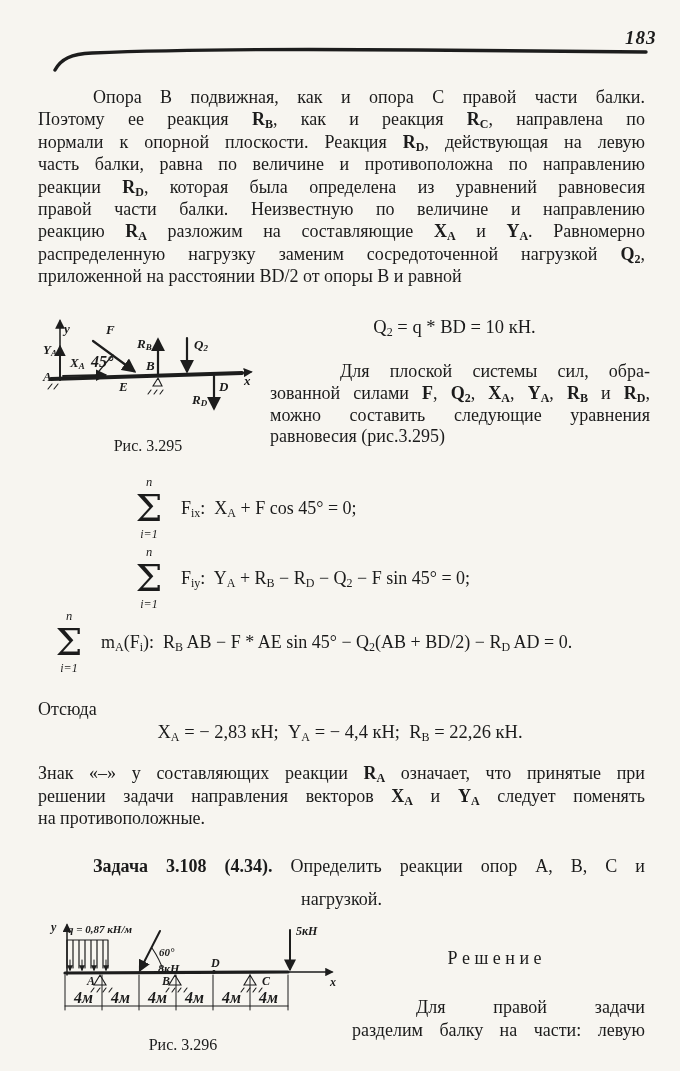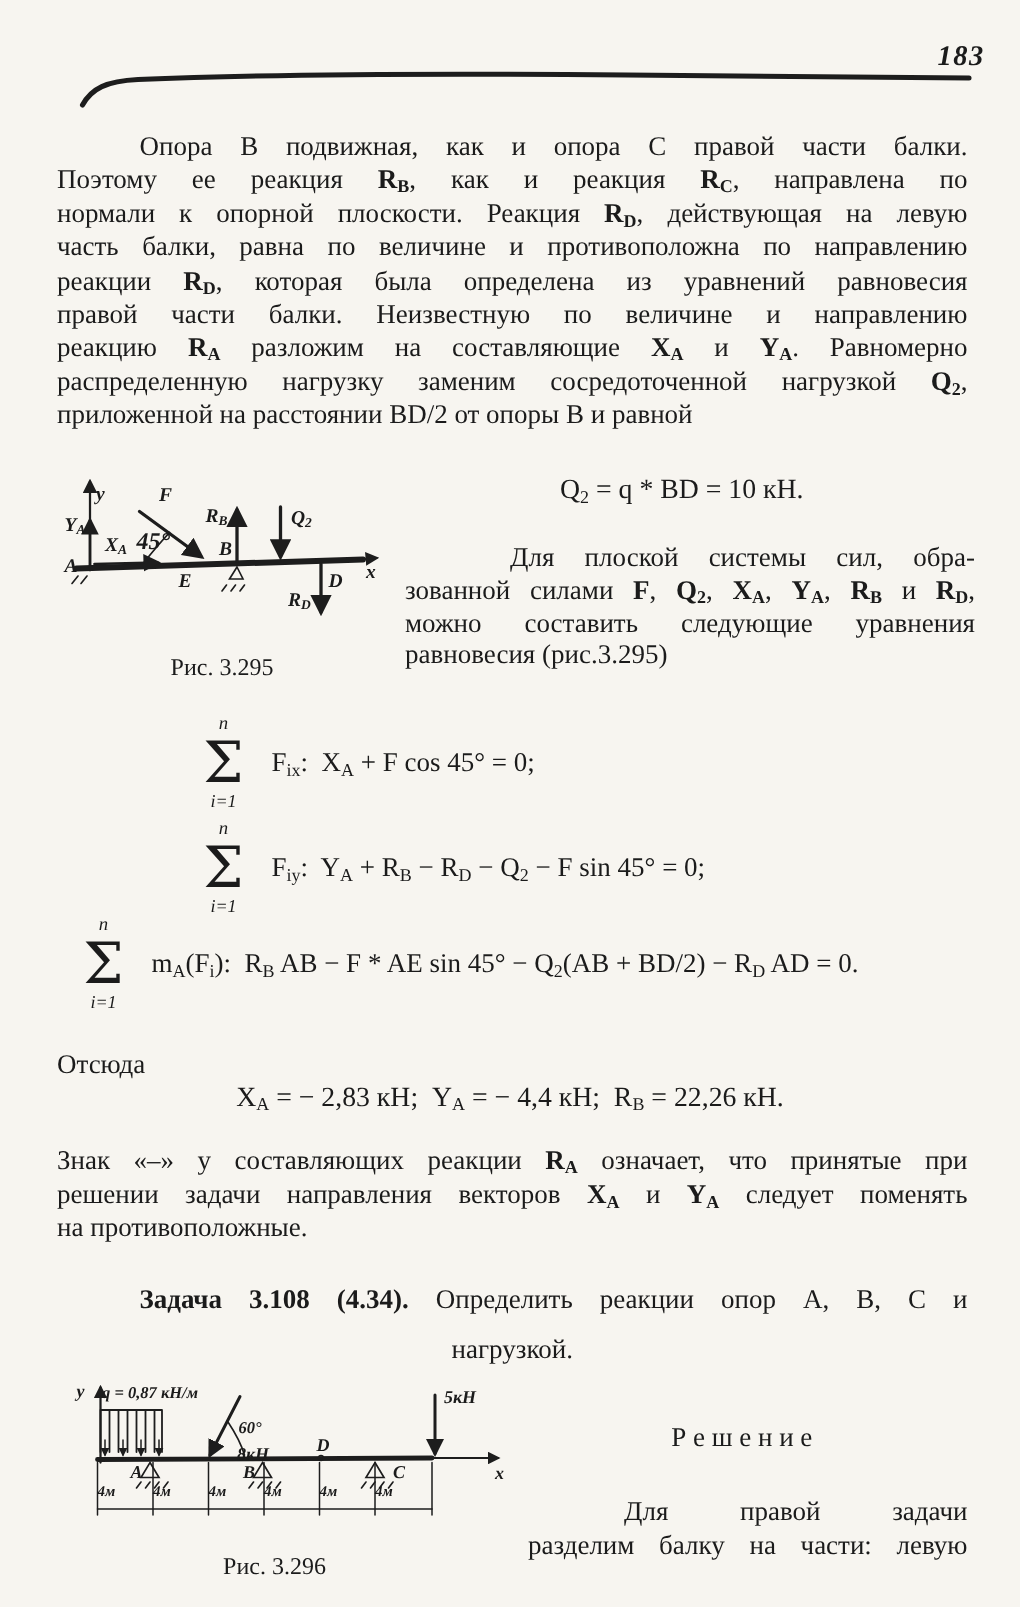--- a/index.html
+++ b/index.html
@@ -44,21 +44,21 @@
   .eqbody{font-size:18px;margin-left:12px;white-space:nowrap;}
 
   .hence{position:absolute;left:38px;top:699px;font-size:18px;}
   .results{position:absolute;left:40px;top:722px;width:600px;text-align:center;font-size:18.5px;}
 
   .fig{position:absolute;}
   #fig295{left:42px;top:314px;width:212px;height:110px;}
   #fig296{left:40px;top:918px;width:302px;height:112px;}
   .fl{position:absolute;font-style:italic;font-weight:bold;font-size:13px;line-height:13px;white-space:nowrap;}
   #fig296 .fl{font-size:12px;line-height:12px;}
-  .dim{position:absolute;width:37px;text-align:left;font-size:10px;top:71px;font-style:italic;font-weight:bold;}
+  .dim{position:absolute;width:37px;text-align:center;font-size:16px;top:71px;font-style:italic;font-weight:bold;}
   .caption{position:absolute;font-size:16px;text-align:center;}
   #cap295{left:42px;top:437px;width:212px;}
   #cap296{left:33px;top:1036px;width:300px;}
 
   .sol-head{position:absolute;left:348px;top:948px;width:293px;text-align:center;font-size:18px;}
   #para-sol{left:352px;top:996px;width:293px;}
   #para-sol .ln{line-height:22.6px;}
   #para-sol .solind{padding-left:64px;}
 </style>
 </head>

